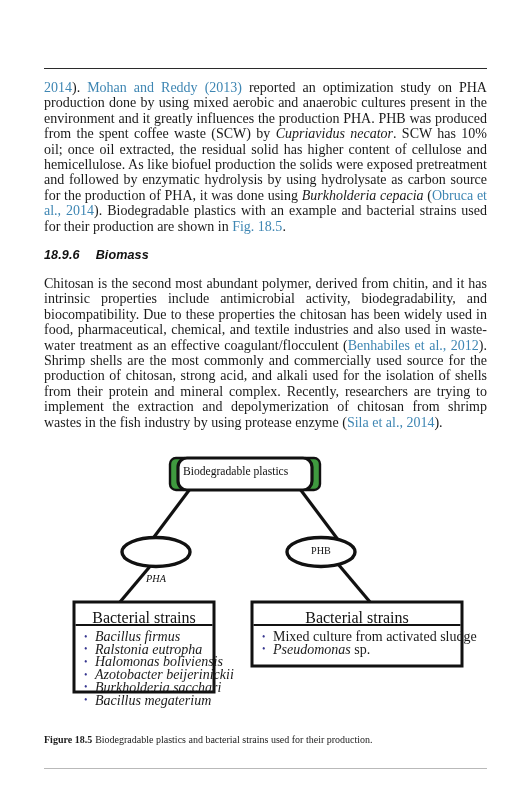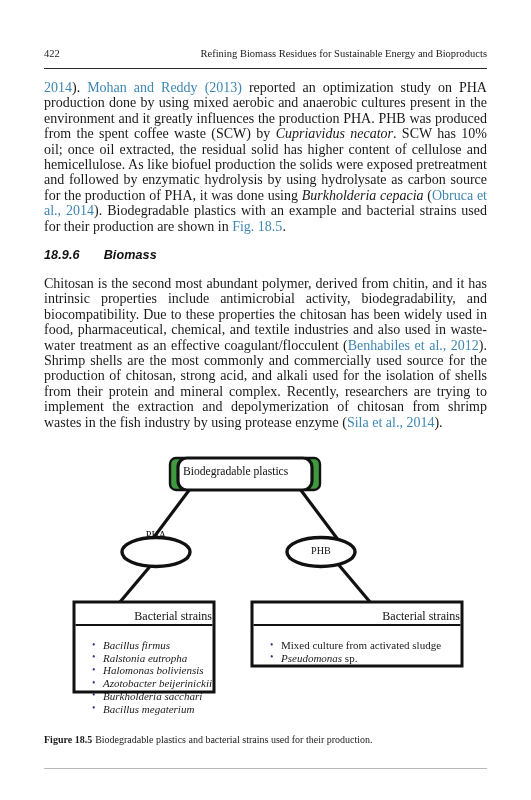--- a/index.html
+++ b/index.html
@@ -82,21 +82,21 @@
     position: absolute;
     left: 44px;
     top: 248px;
     font-family: "Liberation Sans", sans-serif;
     font-weight: bold;
     font-style: italic;
     font-size: 12.6px;
     letter-spacing: 0.1px;
     color: #111;
   }
-  .sec-head .num { margin-right: 24px; }
+  .sec-head .num { margin-right: 16px; }
 
   
   .figure {
     position: absolute;
     left: 0;
     top: 440px;
     width: 531px;
     height: 290px;
   }
   .figure svg { display: block; }
@@ -123,36 +123,36 @@
     top: 465px;
     width: 124px;
     text-align: left;
     font-size: 11.6px;
   }
   .ell-label {
     width: 60px;
     text-align: center;
     font-size: 10.2px;
   }
-  #pha-label { left: 126px; top: 529px; }
+  #pha-label { left: 126px; top: 573px; font-style: italic; }
   #phb-label { left: 291px; top: 545px; }
 
   .strain-head {
-    text-align: right;
-    font-size: 12px;
+    text-align: center;
+    font-size: 16px;
   }
   #left-head { left: 76px; top: 609px; width: 136px; }
   #right-head { left: 254px; top: 609px; width: 206px; }
 
   .strain-list {
     position: absolute;
-    margin: 8px;
+    margin: 0;
     padding: 0;
     list-style: none;
-    font-size: 11px;
+    font-size: 14px;
     line-height: 12.7px;
   }
   #left-list { left: 84px; top: 631px; width: 130px; }
   #right-list { left: 262px; top: 631px; width: 200px; }
 
   .strain-list li {
     position: relative;
     padding-left: 11px;
     white-space: nowrap;
     font-style: italic;
@@ -166,24 +166,20 @@
     top: -0.5px;
     color: #35358f;
     font-size: 9.5px;
   }
 </style>
 </head>
 <body>
 
 <div class="page">
 
-  <div class="runhead">
-    <span class="folio">422</span>
-    <span class="title">Refining Biomass Residues for Sustainable Energy and Bioproducts</span>
-  </div>
   <div class="rule-top"></div>
 
   <div class="para" id="para-1"><span class="cite">2014</span>). <span class="cite">Mohan and Reddy (2013)</span> reported an optimization study on PHA production done by using mixed aerobic and anaerobic cultures present in the environment and it greatly influences the production PHA. PHB was produced from the spent coffee waste (SCW) by <i>Cupriavidus necator</i>. SCW has 10% oil; once oil extracted, the residual solid has higher content of cellulose and hemicellulose. As like biofuel production the solids were exposed pretreatment and followed by enzymatic hydrolysis by using hydrolysate as carbon source for the production of PHA, it was done using <i>Burkholderia cepacia</i> (<span class="cite">Obruca et al., 2014</span>). Biodegradable plastics with an example and bacterial strains used for their production are shown in <span class="cite">Fig. 18.5</span>.</div>
 
   <div class="sec-head">
     <span class="num">18.9.6</span><span>Biomass</span>
   </div>
 
   <div class="para" id="para-2">Chitosan is the second most abundant polymer, derived from chitin, and it has intrinsic properties include antimicrobial activity, biodegradability, and biocompatibility. Due to these properties the chitosan has been widely used in food, pharmaceutical, chemical, and textile industries and also used in waste-water treatment as an effective coagulant/flocculent (<span class="cite">Benhabiles et al., 2012</span>). Shrimp shells are the most commonly and commercially used source for the production of chitosan, strong acid, and alkali used for the isolation of shells from their protein and mineral complex. Recently, researchers are trying to implement the extraction and depolymerization of chitosan from shrimp wastes in the fish industry by using protease enzyme (<span class="cite">Sila et al., 2014</span>).</div>
 

